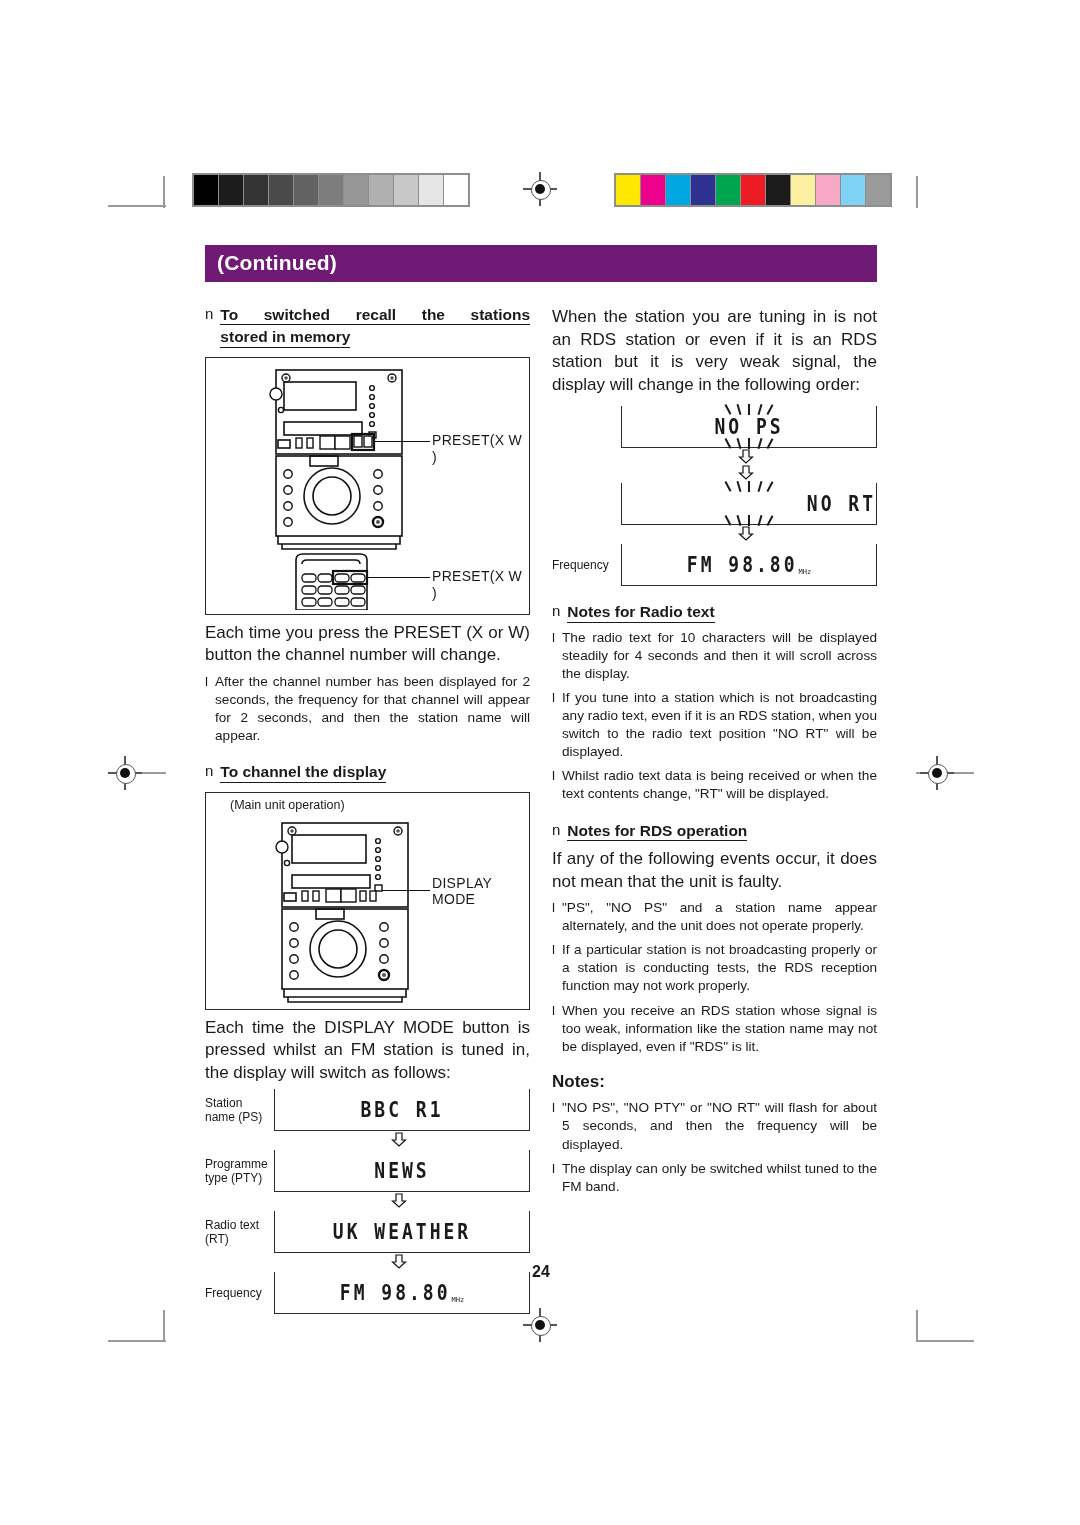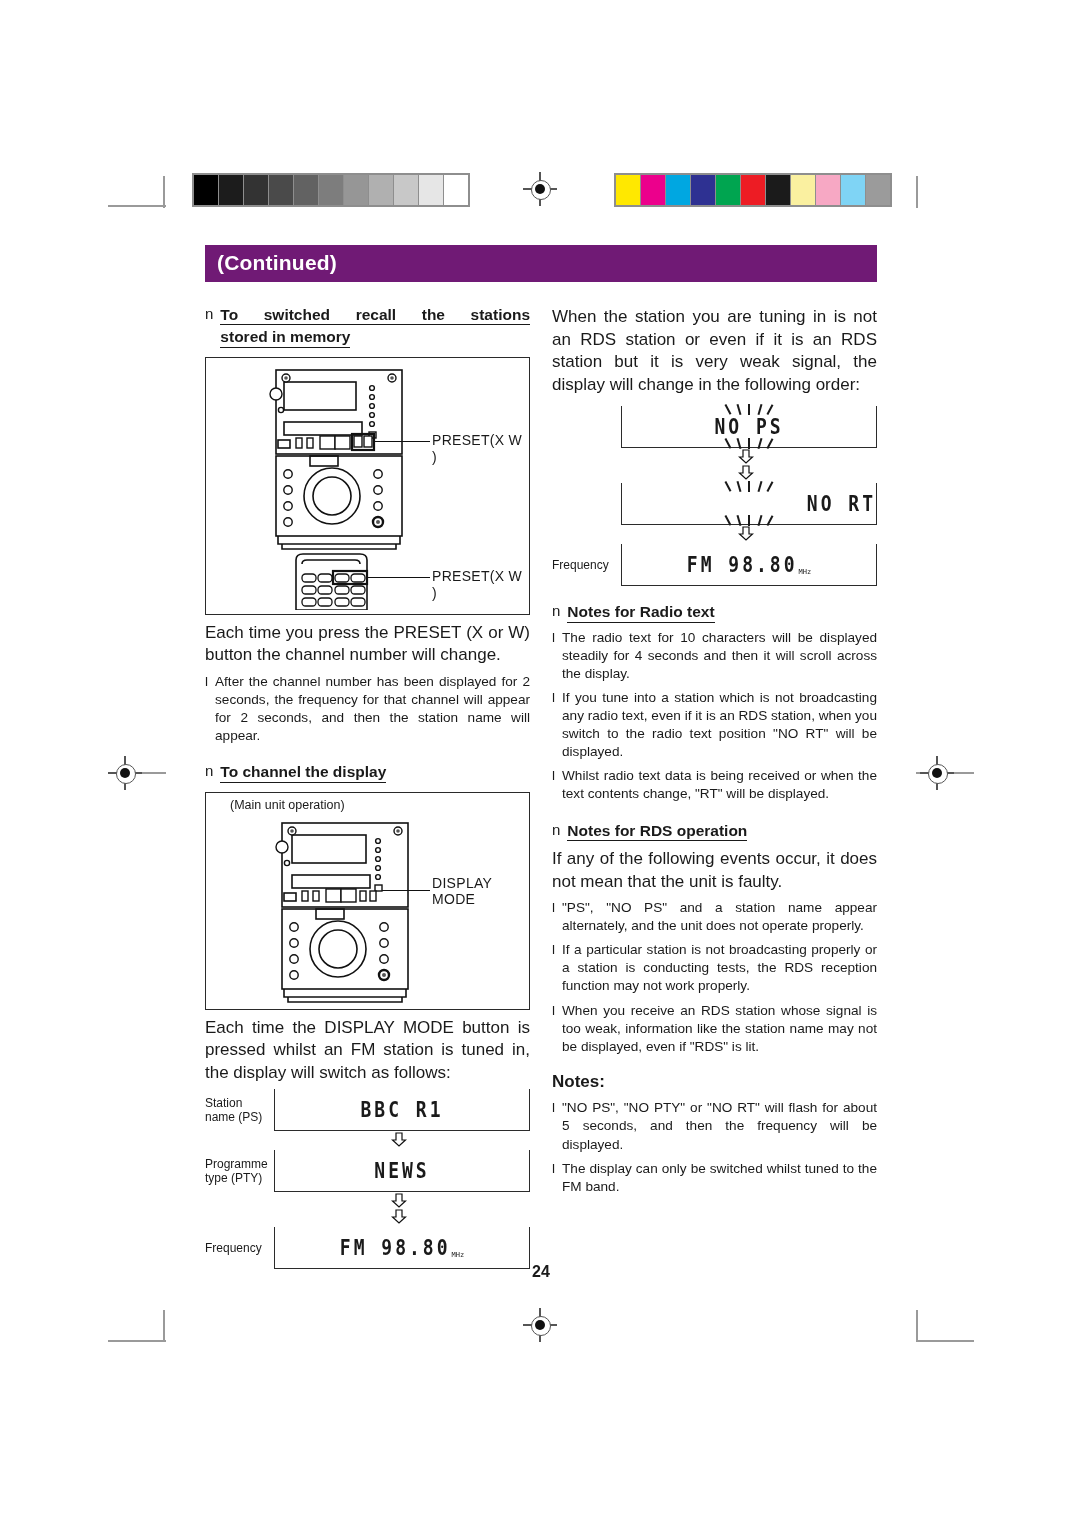--- a/index.html
+++ b/index.html
@@ -314,20 +314,26 @@
               <div class="lcdlabel" style="width: 62px; flex: 0 0 62px;">Programme<br>type (PTY)</div>
               <div class="lcd flashwrap" style="border-top: none;">
                 <span class="seg">NEWS</span>
               </div>
             </div>
             <div style="margin-left: 62px;">
               <svg class="arrow" viewBox="0 0 16 15">
                 <path d="M5 1 L11 1 L11 8 L14.5 8 L8 14 L1.5 8 L5 8 Z" fill="#fff" stroke="#111" stroke-width="1.2"></path>
               </svg>
             </div>
+            <div class="lcdrow">
+              <div class="lcdlabel" style="width: 62px; flex: 0 0 62px;">Radio text<br>(RT)</div>
+              <div class="lcd flashwrap" style="border-top: none;">
+                <span class="seg">UK WEATHER</span>
+              </div>
+            </div>
             <div style="margin-left: 62px;">
               <svg class="arrow" viewBox="0 0 16 15">
                 <path d="M5 1 L11 1 L11 8 L14.5 8 L8 14 L1.5 8 L5 8 Z" fill="#fff" stroke="#111" stroke-width="1.2"></path>
               </svg>
             </div>
             <div class="lcdrow">
               <div class="lcdlabel" style="width: 62px; flex: 0 0 62px;">Frequency</div>
               <div class="lcd flashwrap" style="border-top: none;">
                 <span class="seg">FM    98.80</span>
                 <span class="unit">MHz</span>

